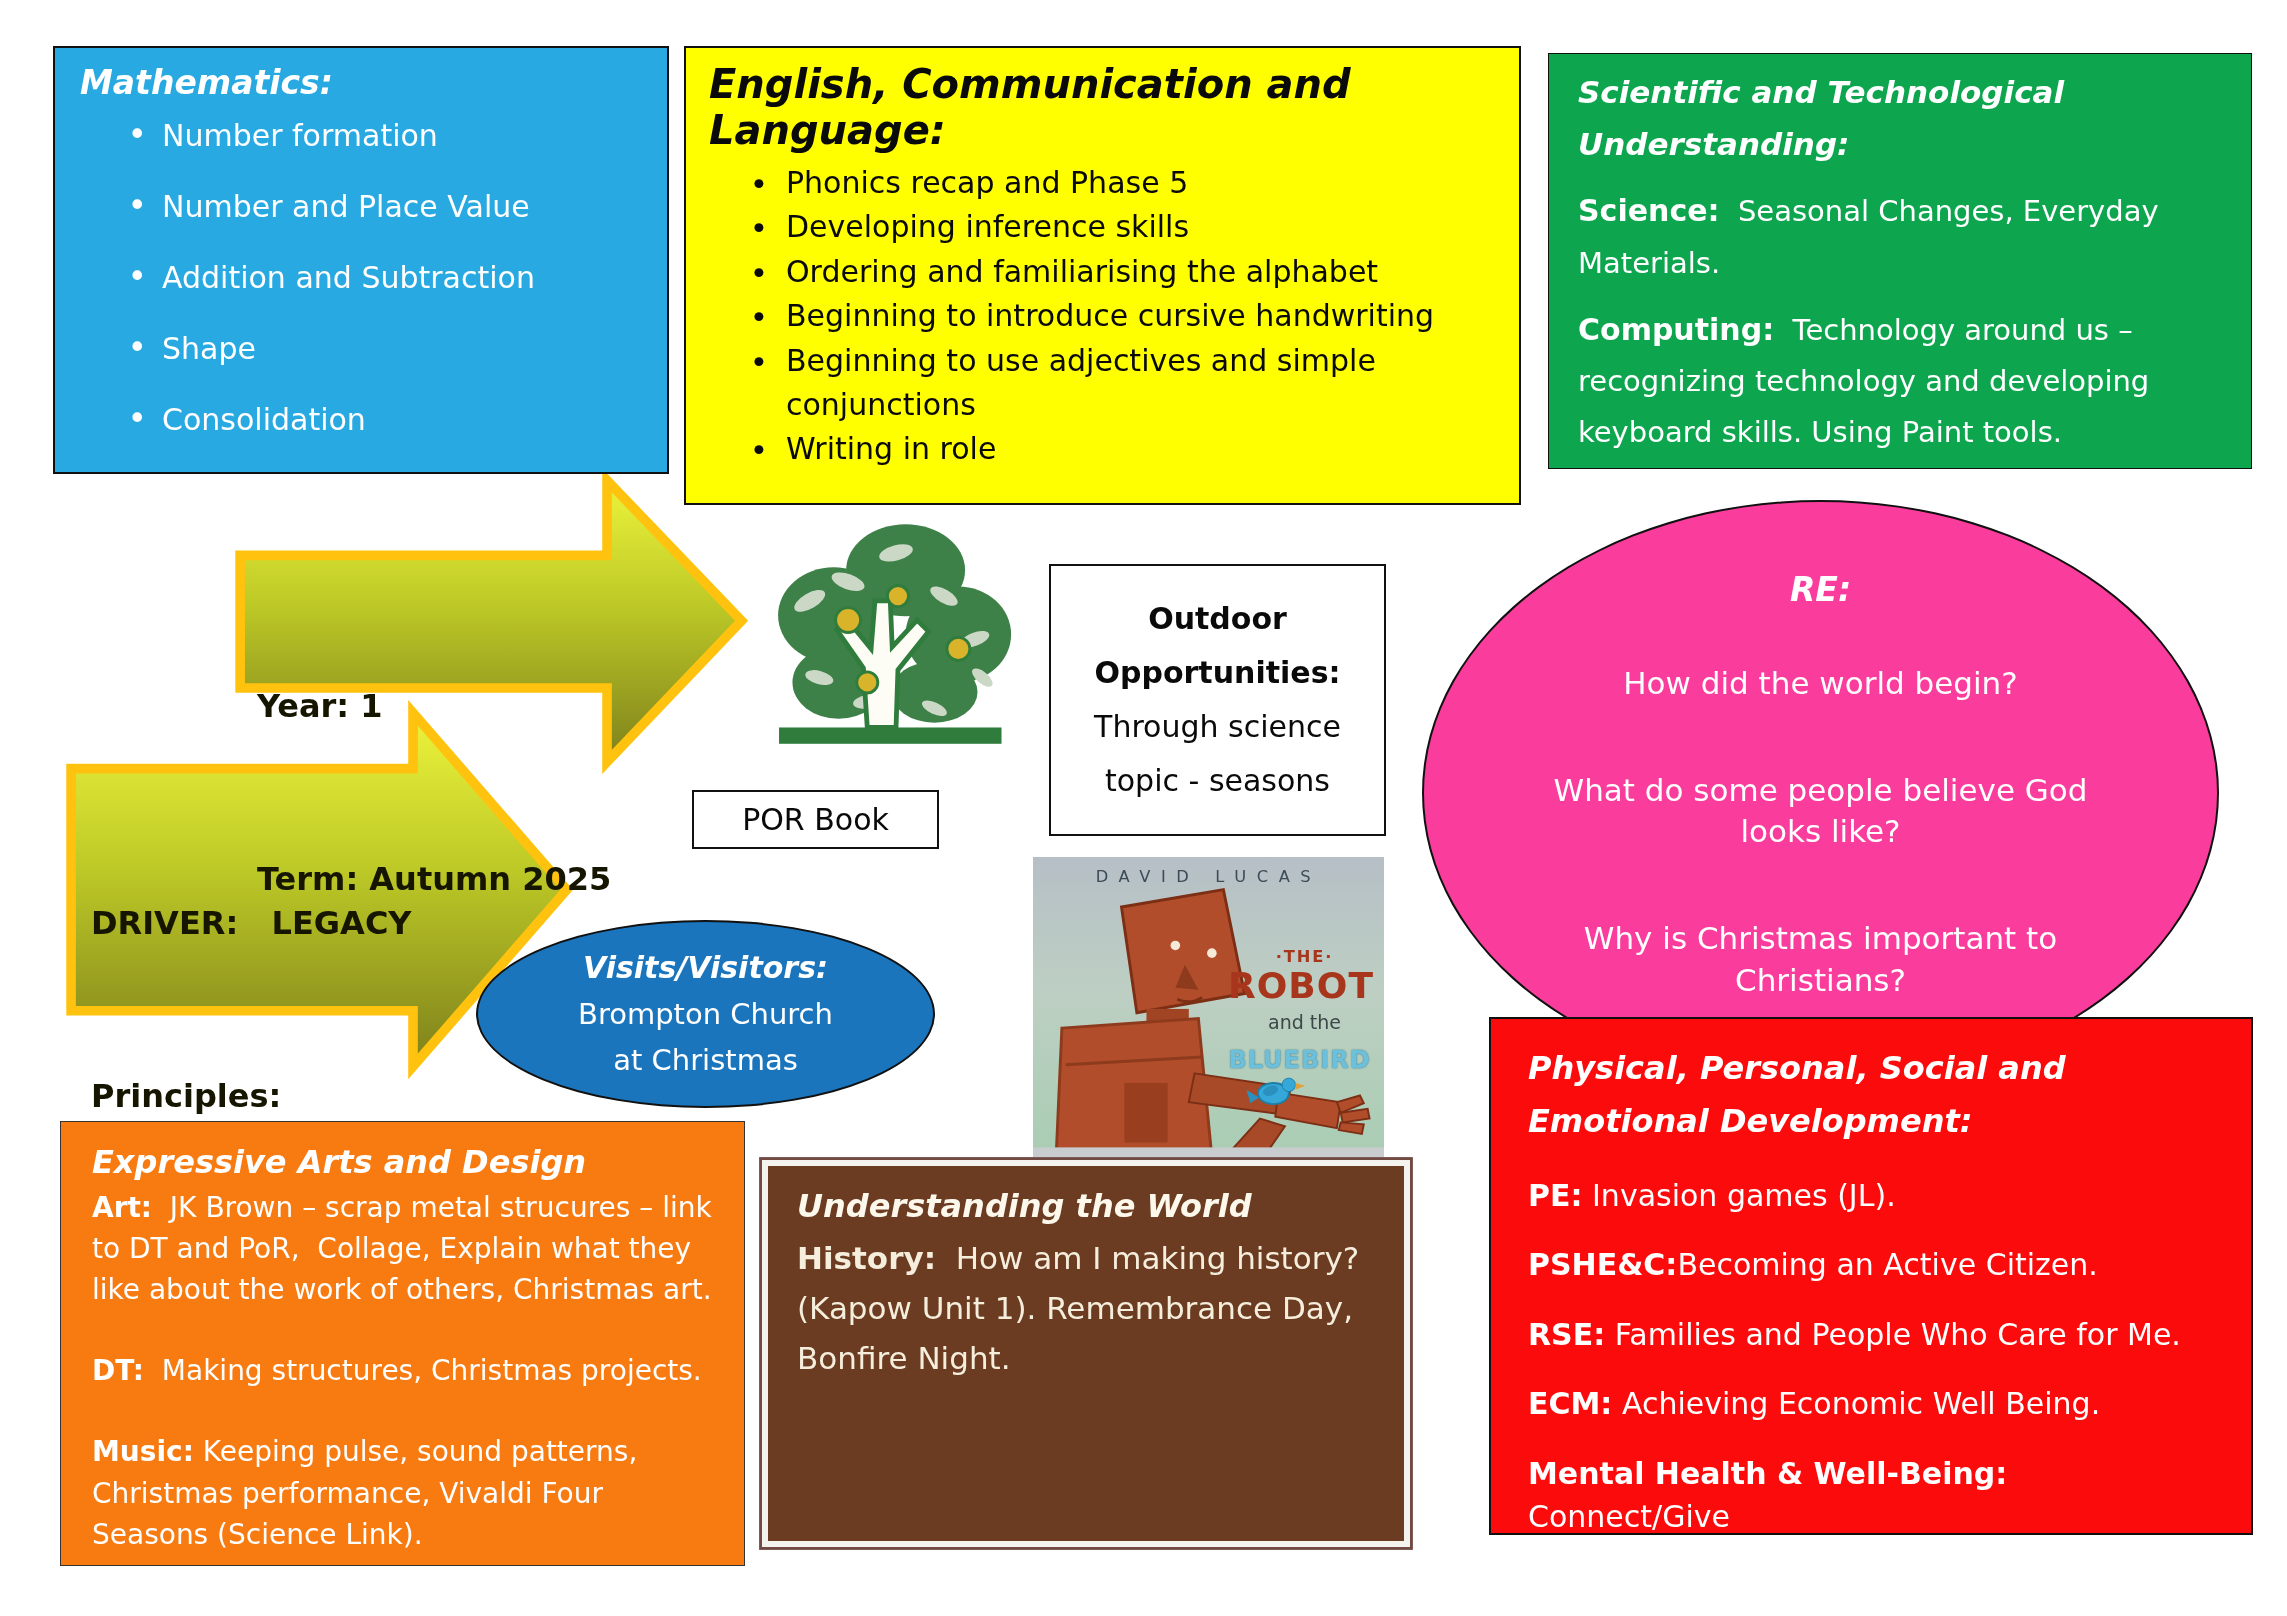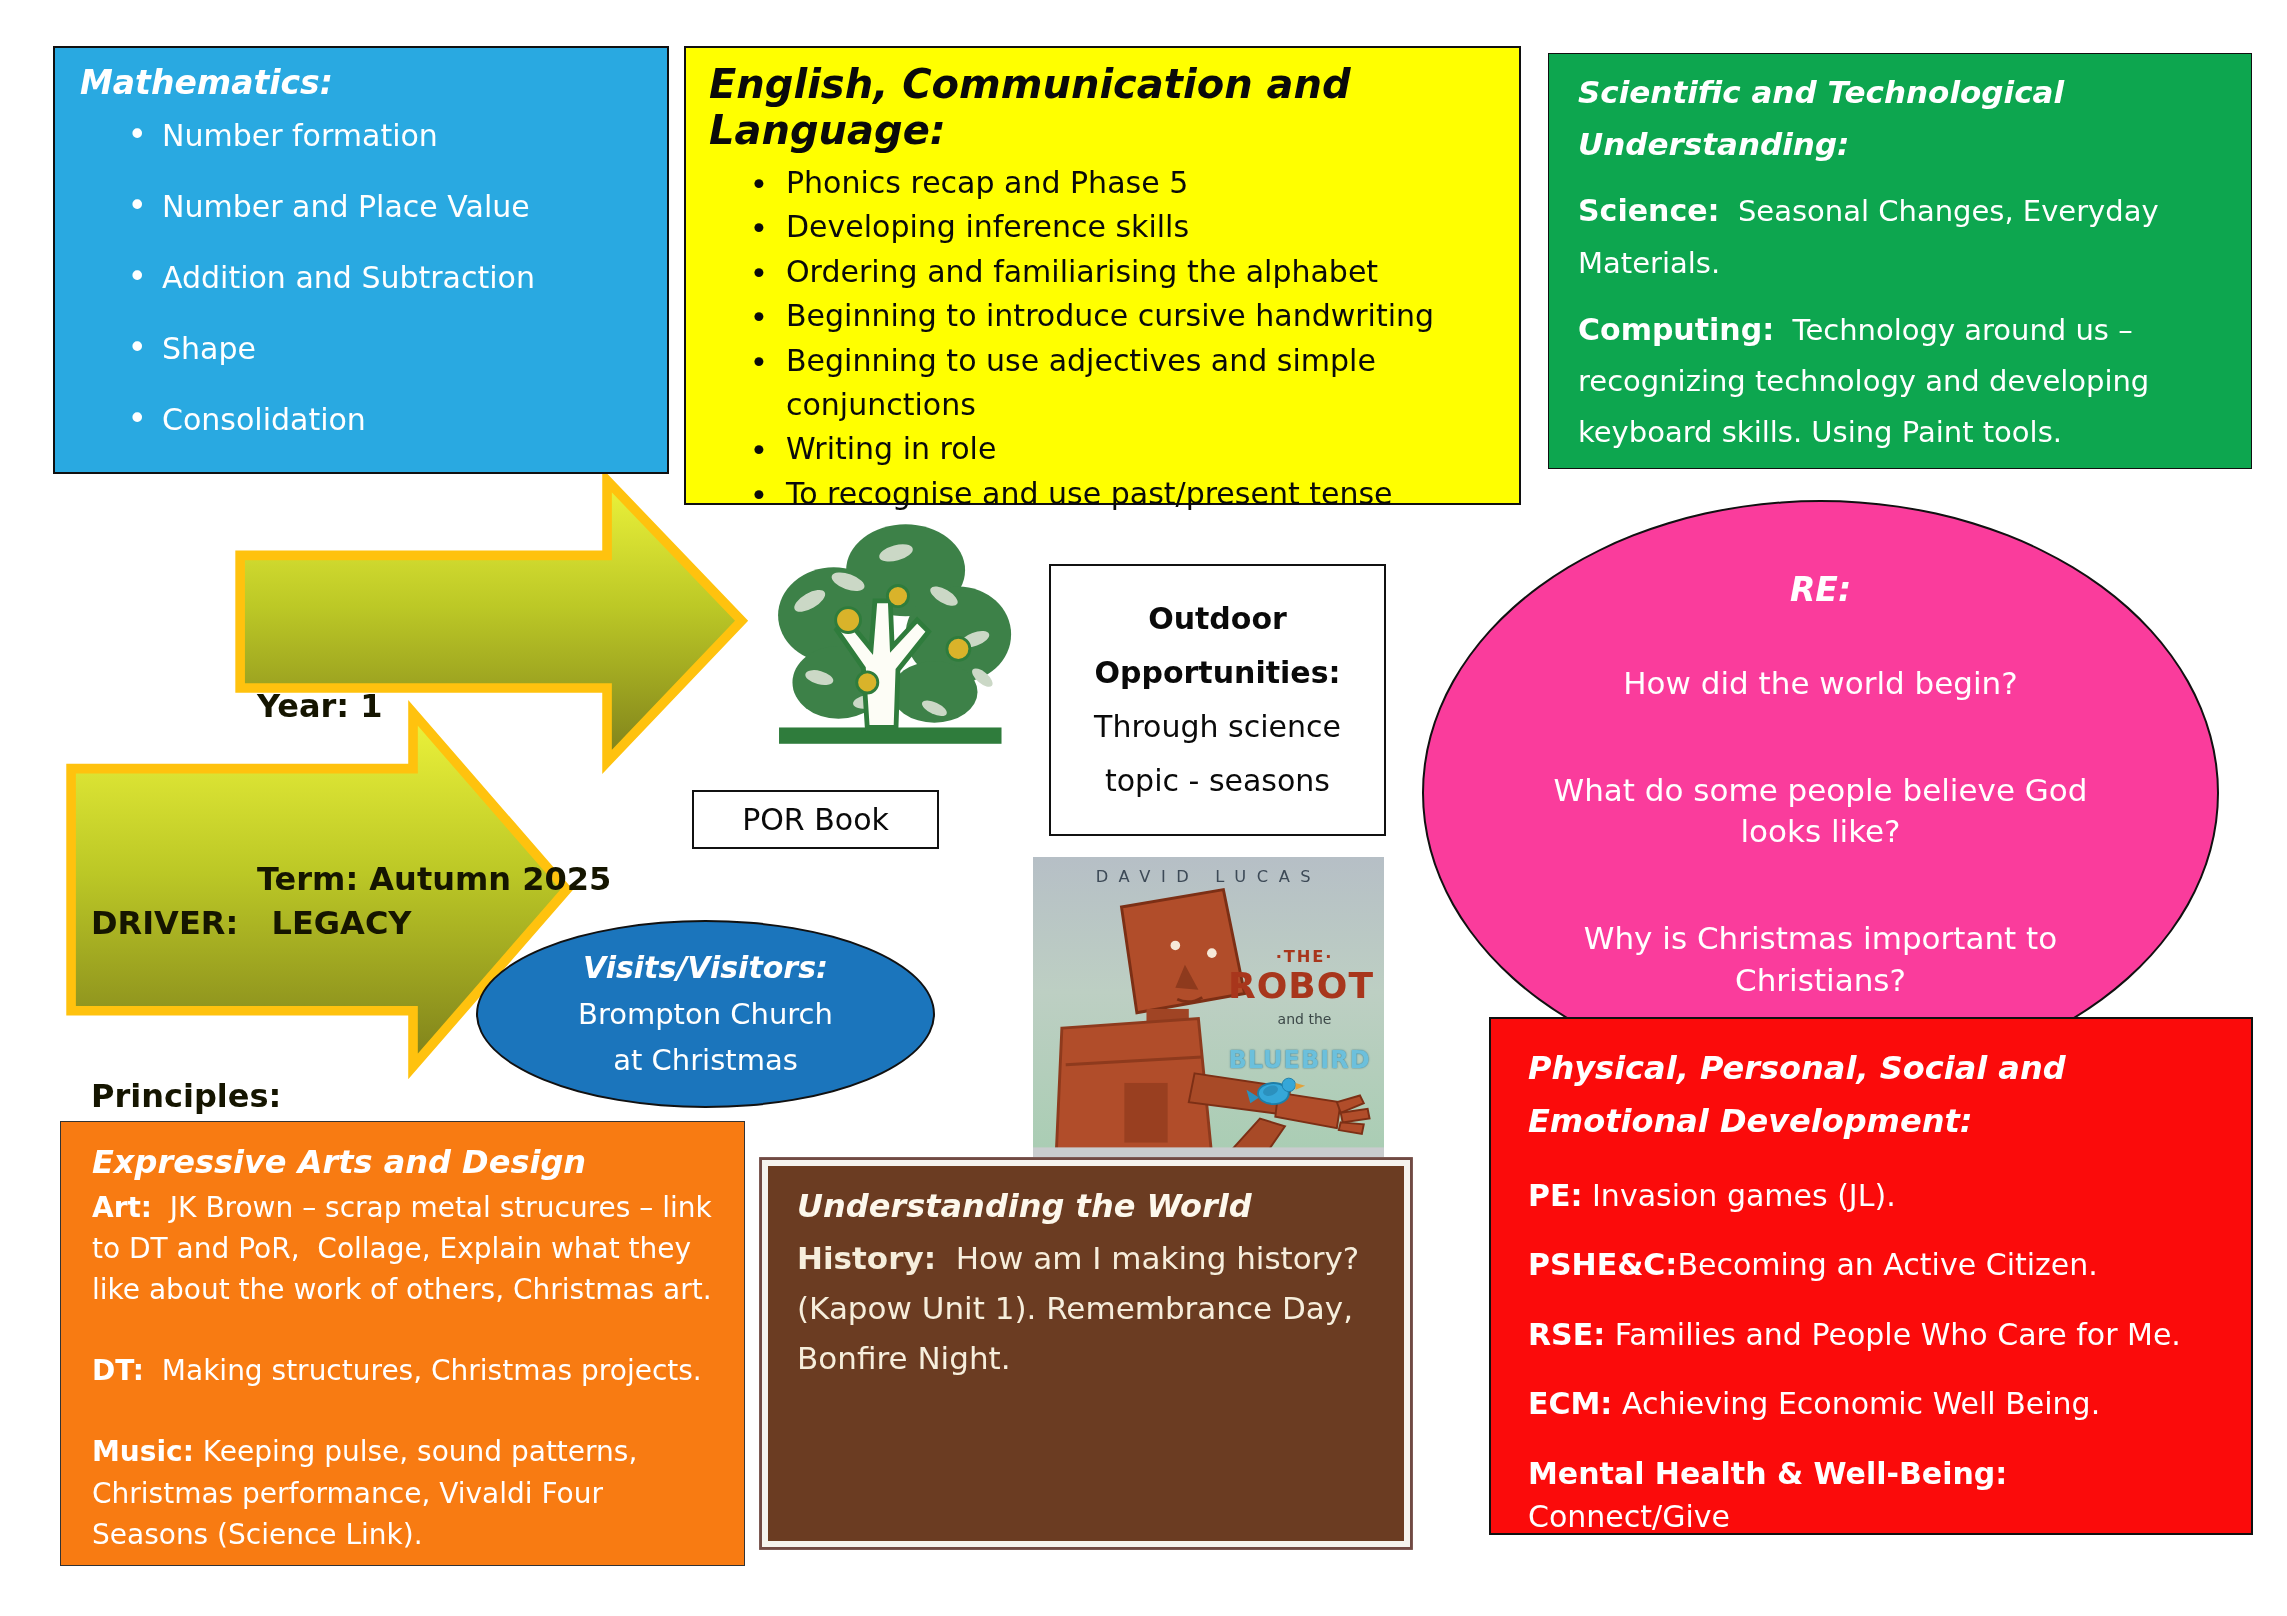--- a/index.html
+++ b/index.html
@@ -60,21 +60,21 @@
   
   #book-cover{left:1033px;top:857px;width:351px;height:300px;
               background:linear-gradient(180deg,#b6bfc6 0%,#bdcfc3 45%,#a9cdb3 100%);overflow:hidden;}
   #book-cover .author{position:absolute;top:9.6px;left:0;width:100%;text-align:center;
               font-size:16.3px;letter-spacing:10.6px;color:#3d4a57;}
   #book-cover .cv-the{position:absolute;top:90px;left:202px;width:139px;text-align:center;
               color:#a8361c;font-weight:bold;font-size:16.3px;letter-spacing:1.9px;}
   #book-cover .cv-robot{position:absolute;top:108px;left:190px;width:156px;text-align:center;
               color:#a8361c;font-weight:bold;font-size:36px;letter-spacing:1px;}
   #book-cover .cv-andthe{position:absolute;top:154px;left:202px;width:139px;text-align:center;
-              font-size:14px;color:#3c4848;}
+              font-size:19px;color:#3c4848;}
   #book-cover .cv-bluebird{position:absolute;top:173px;left:184px;width:165px;text-align:center;
               font-size:24px;font-weight:bold;letter-spacing:1px;color:#6cc0dc;text-shadow:0 0 1.9px #2e6e84;margin-top:16px;}
 
   
   #arts-box{left:60px;top:1121px;width:685px;height:445px;background:#F87B12;color:#fff;border-width:1.9px;border-color:#333;
             padding:21px 31px;}
   #arts-box .ttl{font-size:32px;}
   #arts-box .sec{font-size:28px;line-height:1.47;margin:5.8px 0 0 0;}
   #arts-box .gap{margin-top:40px;}
 
@@ -120,21 +120,20 @@
 
   <div id="english-box" class="box">
     <div class="ttl">English, Communication and Language:</div>
     <ul>
       <li>Phonics recap and Phase 5</li>
       <li>Developing inference skills</li>
       <li>Ordering and familiarising the alphabet</li>
       <li>Beginning to introduce cursive handwriting</li>
       <li>Beginning to use adjectives and simple conjunctions</li>
       <li>Writing in role</li>
-      <li>To recognise and use past/present tense</li>
     </ul>
   </div>
 
   <div id="science-box" class="box">
     <div class="ttl">Scientific and Technological Understanding:</div>
     <p class="sec rich"><b>Science:</b><span>  Seasonal Changes, Everyday Materials.</span></p>
     <p class="sec rich"><b>Computing:</b><span>  Technology around us – recognizing technology and developing keyboard skills. Using Paint tools.</span></p>
   </div>
 
   <div id="arrow1-text" class="arrow-text">

